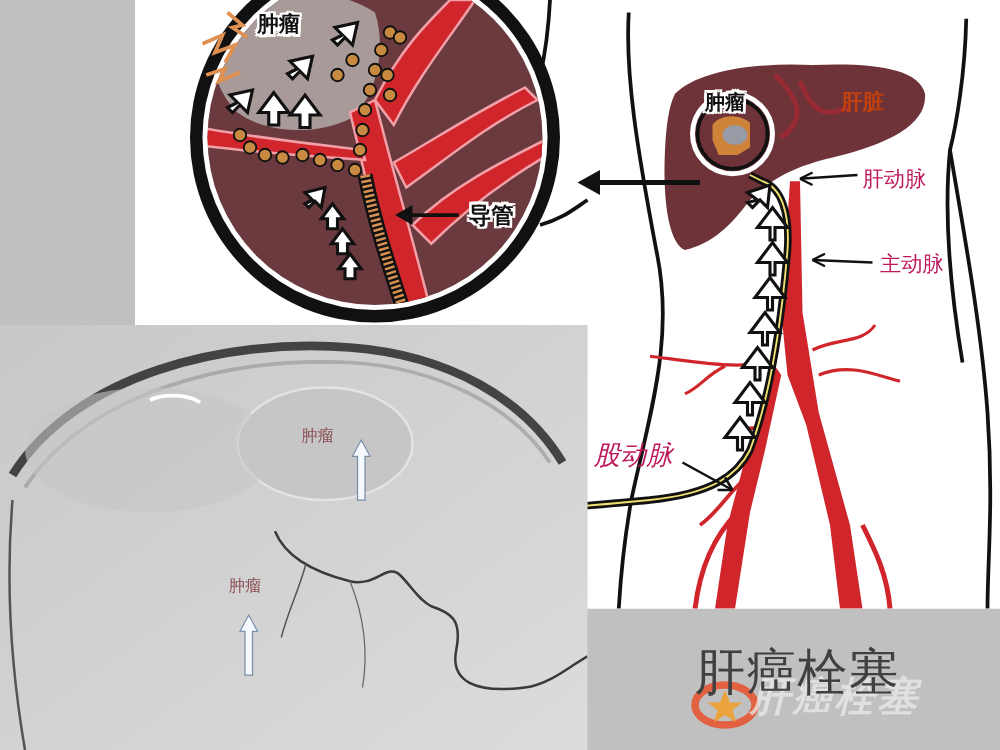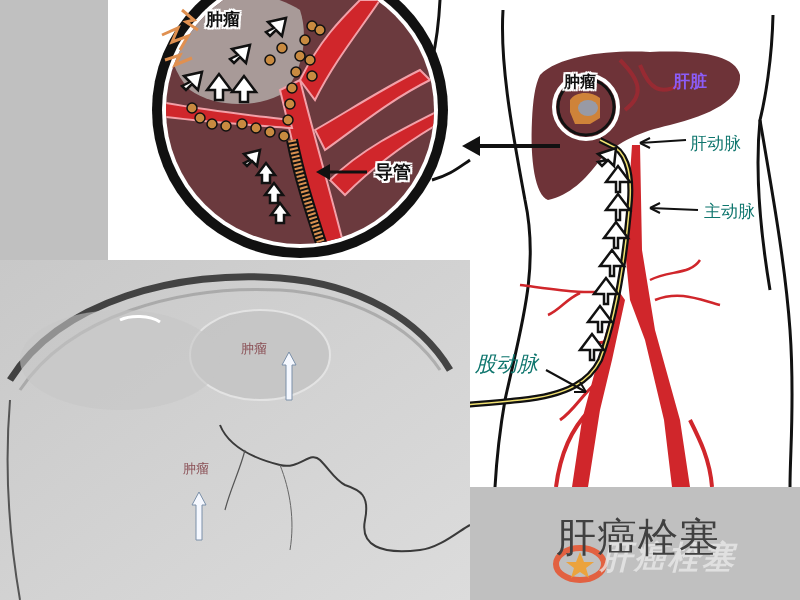--- a/index.html
+++ b/index.html
@@ -1,20 +1,20 @@
 <!DOCTYPE html>
 <html><head>
 <meta charset="utf-8">
 <style>
   html, body { margin:0; padding:0; }
   body { width:800px; height:600px; overflow:hidden; background:#c0c0c0; position:relative; font-family:"DejaVu Sans", sans-serif; }
   .illus { position:absolute; left:108px; top:0; width:692px; height:487px; background:#ffffff; overflow:hidden; }
   .xray { position:absolute; left:0; top:260px; width:470px; height:340px; background:#d2d2d2; overflow:hidden; }
   svg { display:block; }
-  .lbl { position:absolute; font-weight:bold; color:#0f766e; white-space:nowrap; }
+  .lbl { position:absolute; font-weight:bold; color:#be185d; white-space:nowrap; }
   .lbl-white { color:#111; text-shadow: -2px -2px 0 #fff, 2px -2px 0 #fff, -2px 2px 0 #fff, 2px 2px 0 #fff, 0 2px 0 #fff, 2px 0 0 #fff, -2px 0 0 #fff, 0 -2px 0 #fff; }
   .xlbl { position:absolute; color:#8a4f55; font-size:13px; }
   .title { position:absolute; left:556px; top:510px; font-size:40px; color:#404040; letter-spacing:1px; font-family:"DejaVu Sans", sans-serif; }
   .wm { position:absolute; left:552px; top:530px; width:240px; height:60px; }
   .wm-text { position:absolute; left:600px; top:536px; font-size:32px; font-weight:bold; font-style:italic; color:rgba(235,235,235,0.75); letter-spacing:2px; }
 </style>
 </head>
 <body>
 
 <div class="illus">
@@ -128,21 +128,21 @@
       <path d="M182 10 L194 20 L186 22 L198 30" stroke="#e09050" stroke-width="3" fill="none"></path>
 
       <path d="M367 172 L320 172" stroke="#111" stroke-width="3"></path>
       <path d="M316 172 L330 164 L330 180 Z" fill="#111"></path>
     </g>
   </svg>
 
   <span class="lbl lbl-white" style="left:98px;top:8px;font-size:17px;">肿瘤</span>
   <span class="lbl lbl-white" style="left:267px;top:160px;font-size:18px;text-align:center;">导管</span>
   <span class="lbl lbl-white" style="left:456px;top:72px;font-size:16px;">肿瘤</span>
-  <span class="lbl" style="left:565px;top:70px;font-size:17px;color:#8b5cf6;">肝脏</span>
+  <span class="lbl" style="left:565px;top:70px;font-size:17px;color:#c2410c;">肝脏</span>
   <span class="lbl" style="left:582px;top:132px;font-size:17px;font-weight:normal;">肝动脉</span>
   <span class="lbl" style="left:596px;top:200px;font-size:17px;font-weight:normal;">主动脉</span>
   <span class="lbl" style="left:367px;top:350px;font-size:21px;font-weight:normal;font-style:italic;">股动脉</span>
 </div>
 
 <div class="xray">
   <svg width="470" height="340" viewBox="0 0 470 340">
     <defs>
       <linearGradient id="xg" x1="0" y1="0" x2="1" y2="1">
         <stop offset="0" stop-color="#c8c8c8"></stop>

